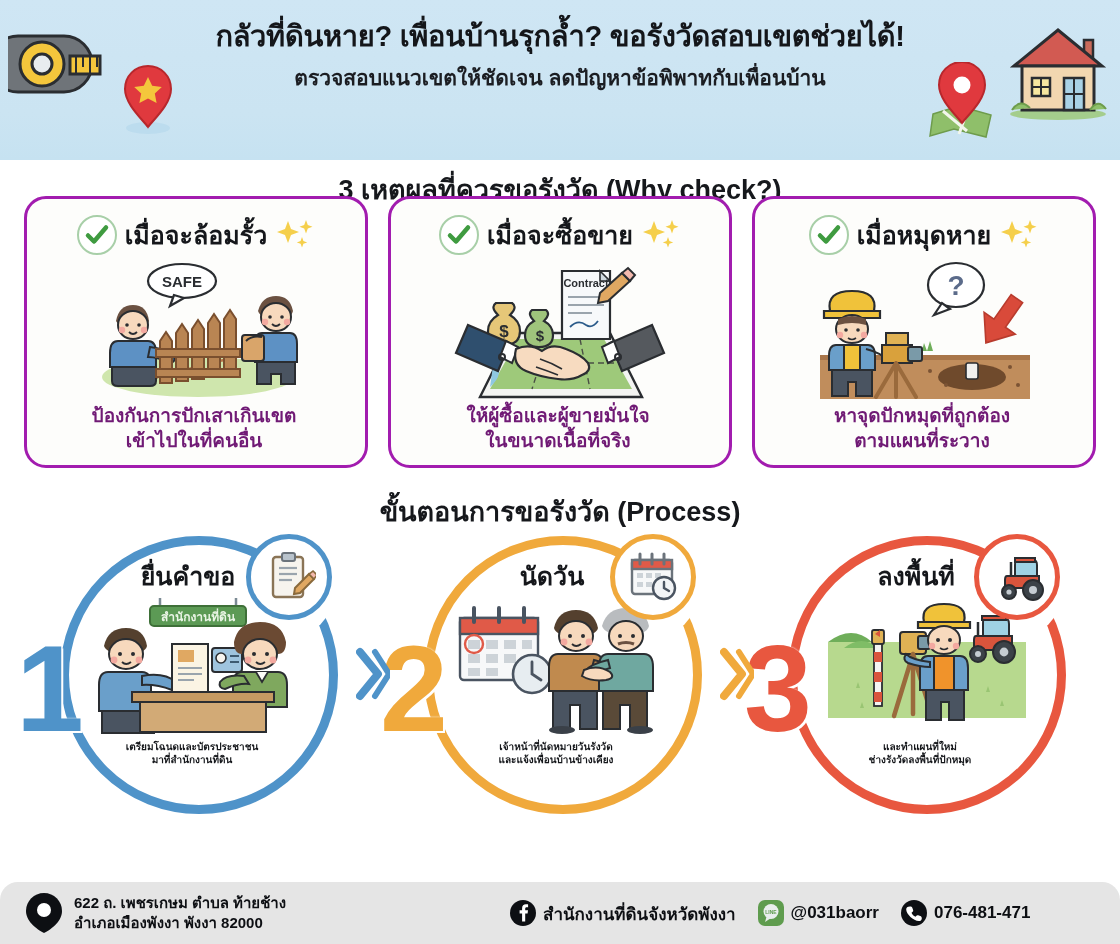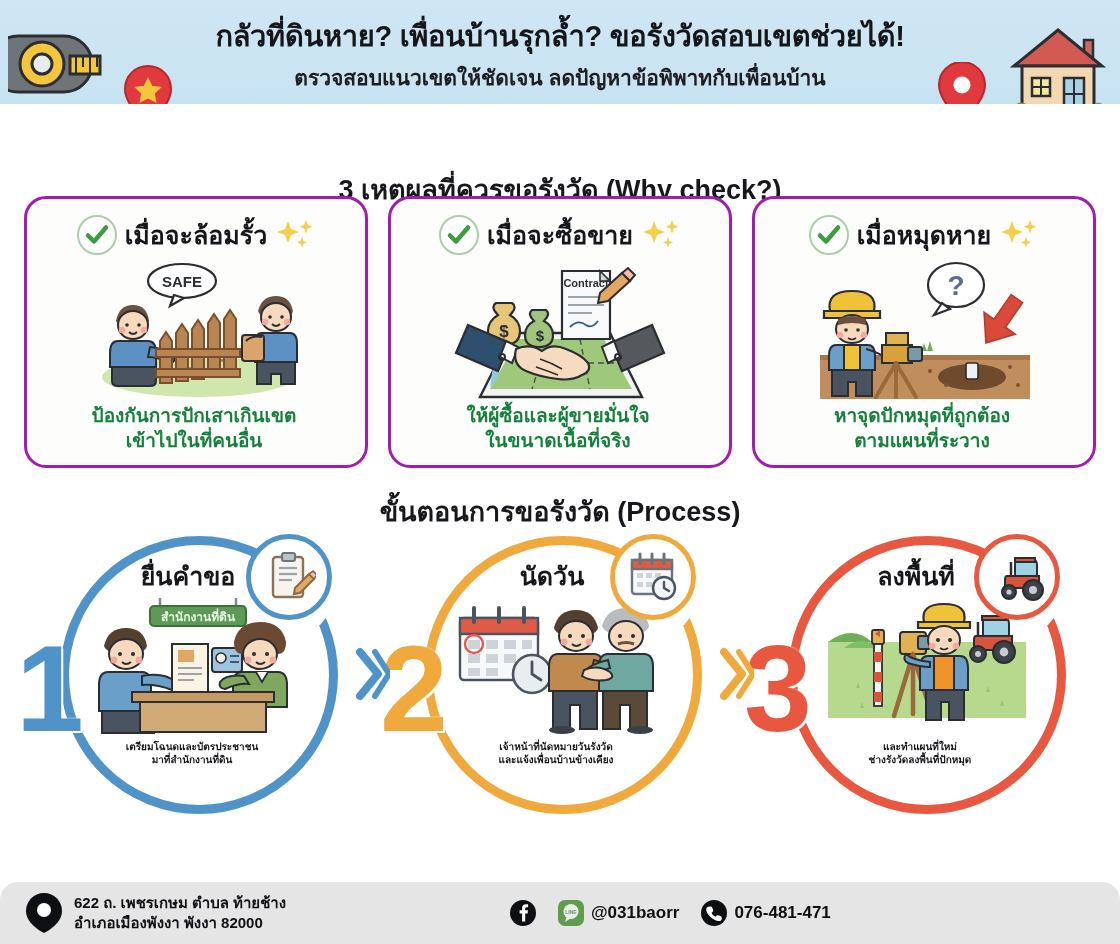--- a/index.html
+++ b/index.html
@@ -6,21 +6,21 @@
   html, body {
     width: 1120px; height: 944px;
     font-family: "Liberation Sans", "DejaVu Sans", sans-serif;
     background: #ffffff;
     overflow: hidden;
   }
   .page { position: relative; width: 1120px; height: 944px; background:#fff; }
 
   
   .header {
-    position: absolute; left:0; top:0; width:1120px; height:104px;
+    position: absolute; left:0; top:0; width:1120px; height:160px;
     background: linear-gradient(180deg,#cfe6f4 0%, #cbe4f2 70%, #c6e2f1 100%);
     overflow: hidden;
   }
   .header-text {
     position:absolute; left:150px; top:20px; width:820px;
     text-align:center;
   }
   .header-title {
     font-size: 29px; font-weight: 800; color:#14161a;
     letter-spacing:-0.3px; line-height:1.15;
@@ -69,21 +69,21 @@
   }
   .card-title { font-size:25px; font-weight:800; color:#15171b; white-space:nowrap; }
   .sparkles { width:40px; height:34px; flex:0 0 auto; }
   .card-art {
     position:absolute; left:50%; transform:translateX(-50%);
     top:60px; width:240px; height:140px;
   }
   .card-caption {
     position:absolute; left:10px; right:14px; bottom:12px;
     text-align:center; font-size:19px; font-weight:700;
-    color:#15803d; line-height:1.28;
+    color:#701a75; line-height:1.28;
   }
   .card-caption span { display:block; white-space:nowrap; }
 
   
   .steps { position:absolute; left:0; top:528px; width:1120px; height:300px; }
   .step { position:absolute; top:0; width:360px; height:300px; }
   .step.s1 { left:8px; }
   .step.s2 { left:372px; }
   .step.s3 { left:736px; }
 
@@ -694,20 +694,21 @@
         <span>อำเภอเมืองพังงา พังงา 82000</span>
       </div>
     </div>
 
     <div class="contacts">
       <div class="contact">
         <svg class="icon-svg" width="26" height="26" viewBox="0 0 26 26">
           <circle cx="13" cy="13" r="13" fill="#0d0f13"></circle>
           <path d="M15.2 13.4 h2.4 l0.4 -3.2 h-2.8 V8.7 c0 -0.9 0.3 -1.5 1.6 -1.5 h1.3 V4.4 c-0.3 -0.05 -1.2 -0.14 -2.2 -0.14 c-2.3 0 -3.8 1.4 -3.8 3.9 v2.04 H9.6 v3.2 h2.5 v8.2 h3.1z" fill="#ffffff"></path>
         </svg>
+        <span class="contact-text">สำนักงานที่ดินจังหวัดพังงา</span>
       </div>
 
       <div class="contact">
         <svg class="icon-svg" width="26" height="26" viewBox="0 0 26 26">
           <rect x="0" y="0" width="26" height="26" rx="7" fill="#5f9c4e"></rect>
           <circle cx="13" cy="11.5" r="7.5" fill="#e9eeec"></circle>
           <text x="13" y="13.5" font-family="'Liberation Sans',sans-serif" font-size="5" font-weight="700" fill="#5f9c4e" text-anchor="middle">LINE</text>
           <path d="M8.5 17 l-1.5 5 l6 -4z" fill="#e9eeec"></path>
         </svg>
         <span class="contact-text">@031baorr</span>

